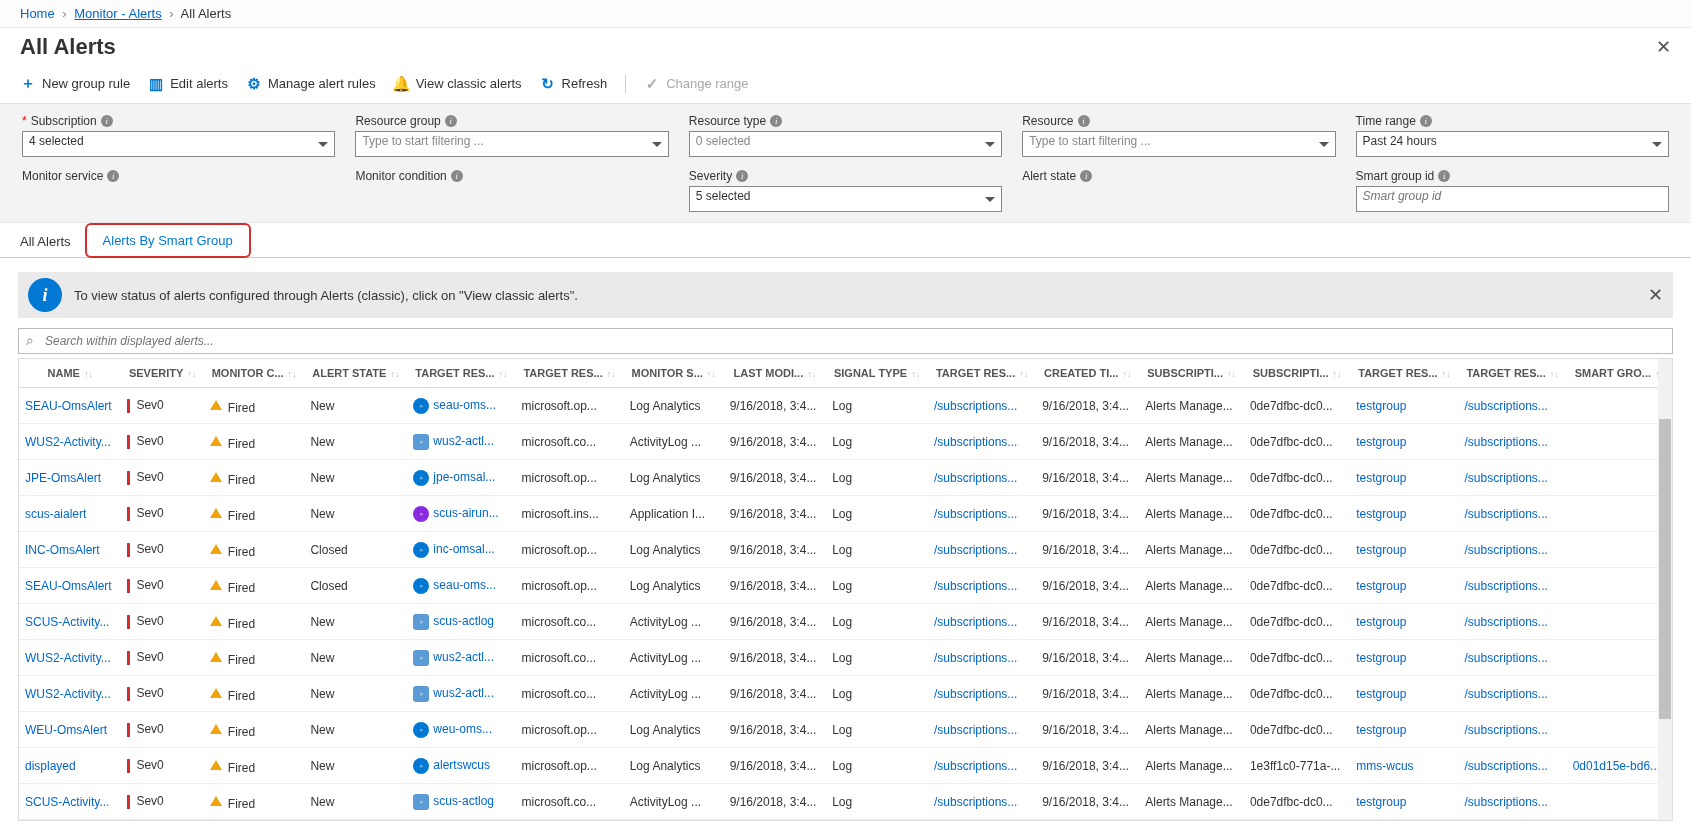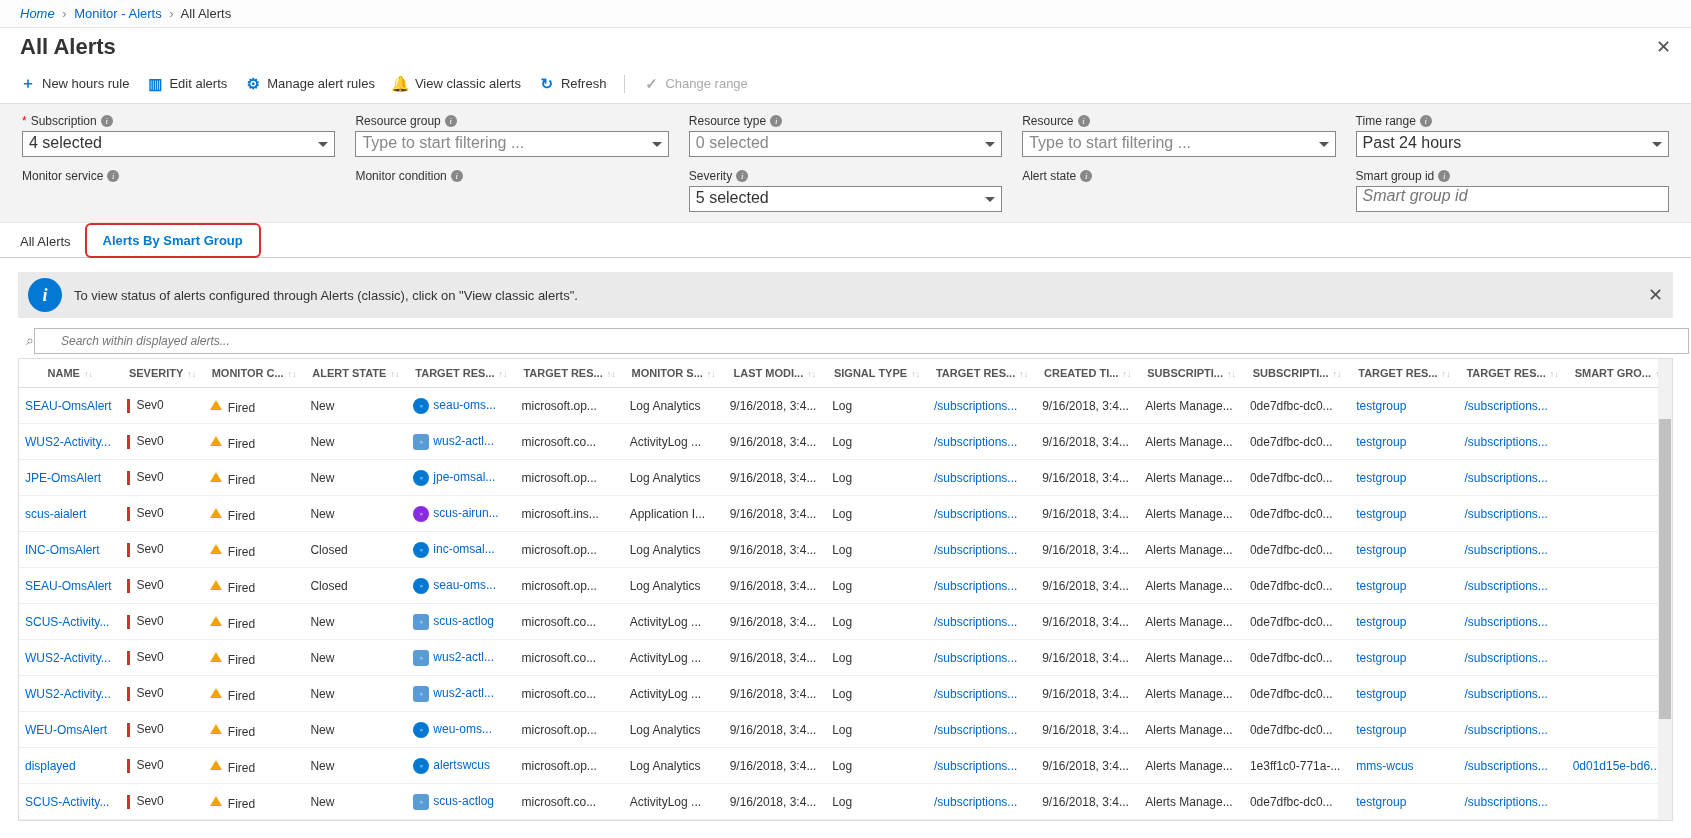--- a/index.html
+++ b/index.html
@@ -1,44 +1,44 @@
 <!DOCTYPE html>
 <html><head>
 <meta charset="utf-8">
 <style>
   * { box-sizing: border-box; font-family: "Segoe UI", Arial, sans-serif; }
   body { margin:0; background:#fff; font-size:12px; color:#333;}
   .breadcrumb { padding:6px 20px; border-bottom:1px solid #e5e5e5; font-size:13px; background:#fdfdfd;}
-  .breadcrumb a { color:#0066cc; cursor:pointer;}
-  .breadcrumb a.first { text-decoration:none;font-style:italic; }
+  .breadcrumb a { color:#0066cc; text-decoration:underline; cursor:pointer;}
+  .breadcrumb a.first { text-decoration:none; }
   .breadcrumb .sep { color:#888; margin:0 4px;}
   .title-row { display:flex; align-items:center; padding:6px 20px 10px;}
   .title-row h1 { font-size:22px; font-weight:600; margin:0; flex:1;}
   .close-x { font-size:18px; cursor:pointer; color:#555;}
   .toolbar { display:flex; align-items:center; gap:18px; padding:4px 20px 10px; border-bottom:1px solid #e0e0e0;}
   .tb-item { display:flex; align-items:center; gap:6px; color:#333; cursor:pointer; font-size:13px;}
   .tb-item .ic { color:#0078d4; font-weight:bold; font-size:15px; display:inline-flex; width:16px; justify-content:center;}
   .tb-sep { width:1px; height:18px; background:#ccc;}
   .tb-item.disabled { color:#aaa; cursor:default;}
   .tb-item.disabled .ic { color:#aaa;}
   .filters { display:grid; grid-template-columns: repeat(5, 1fr); gap:12px 20px; padding:10px 22px; background:#f3f3f3; border-bottom:1px solid #e5e5e5;}
   .f-label { font-size:12px; color:#333; margin-bottom:3px; display:flex; align-items:center; gap:4px;}
   .f-label .req { color:#e00;}
   .info-ic { width:12px; height:12px; border-radius:50%; background:#888; color:#fff; font-size:9px; display:inline-flex; align-items:center; justify-content:center; font-family:serif; font-style:italic;}
-  .f-sel { width:100%; height:26px; background:#fff; border:1px solid #888; padding:2px 20px 8px 6px; font-size:16px; position:relative; cursor:pointer;}
+  .f-sel { width:100%; height:26px; background:#fff; border:1px solid #888; padding:2px 20px 8px 6px; font-size:12px; position:relative; cursor:pointer;}
   .f-sel::after { content:""; position:absolute; right:6px; top:10px; border:5px solid transparent; border-top-color:#555;}
   .f-sel.placeholder { color:#888; }
   .tabs { display:flex; align-items:flex-end; padding:0 6px; border-bottom:1px solid #ccc;}
   .tab { padding:10px 14px 8px; font-size:13px; cursor:pointer; color:#333;}
-  .tab.active-sg { color:#0078d4; border:2px solid #d42e2e; border-radius:6px; margin-bottom:-1px; background:#fff; padding:8px 16px;font-weight:bold;}
+  .tab.active-sg { color:#0078d4; border:2px solid #d42e2e; border-radius:6px; margin-bottom:-1px; background:#fff; padding:8px 16px;}
   .info-bar { margin:14px 18px 10px; background:#eaeaea; display:flex; align-items:center; padding:6px 10px; gap:12px; font-size:13px;}
   .info-bar .big-i { width:34px; height:34px; border-radius:50%; background:#0078d4; color:#fff; display:flex; align-items:center; justify-content:center; font-size:18px; font-family:serif; font-style:italic; font-weight:bold;}
   .info-bar .dismiss { margin-left:auto; font-size:18px; color:#555; cursor:pointer;}
   .search-wrap { margin:0 18px 4px;}
-  .search { width:100%; height:26px; border:1px solid #bbb; padding:2px 6px 2px 26px; font-style:italic; font-size:12px;margin-left:16px;}
+  .search { width:100%; height:26px; border:1px solid #bbb; padding:2px 6px 2px 26px; font-style:italic; font-size:12px;}
   .search-wrap { position:relative;}
   .search-wrap::before { content:"⌕"; position:absolute; left:8px; top:4px; font-size:14px; color:#888; font-style:normal;}
   .grid-wrap { margin:0 18px 10px; border:1px solid #ddd; overflow-x:auto; position:relative;}
   table { border-collapse:collapse; width:100%; min-width:1480px; font-size:12px;}
   th { text-align:center; padding:8px 6px; font-size:11px; font-weight:600; color:#555; border-bottom:1px solid #ddd; background:#fff; white-space:nowrap; text-transform:uppercase; position:relative;}
   th .sortic { font-size:9px; color:#bbb; margin-left:4px;}
   td { padding:8px 6px; border-bottom:1px solid #eee; white-space:nowrap; overflow:hidden; text-overflow:ellipsis;}
   td.link { color:#0066cc; cursor:pointer;}
   .sev-bar { display:inline-block; width:3px; height:14px; background:#d42e2e; margin-right:6px; vertical-align:middle;}
   .warn-tri { display:inline-block; width:0; height:0; border:6px solid transparent; border-bottom:10px solid #f0a30a; margin-right:6px; position:relative; top:-2px;}
@@ -61,21 +61,21 @@
 </div>
 
 <div class="title-row">
   <h1>All Alerts</h1>
   <span class="close-x">✕</span>
 </div>
 
 <div class="toolbar">
   <div class="tb-item">
       <span class="ic">＋</span>
-      <span>New hours rule</span>
+      <span>New group rule</span>
     </div>
   <div class="tb-item">
       <span class="ic">▥</span>
       <span>Edit alerts</span>
     </div>
   <div class="tb-item">
       <span class="ic">⚙</span>
       <span>Manage alert rules</span>
     </div>
   <div class="tb-item">

